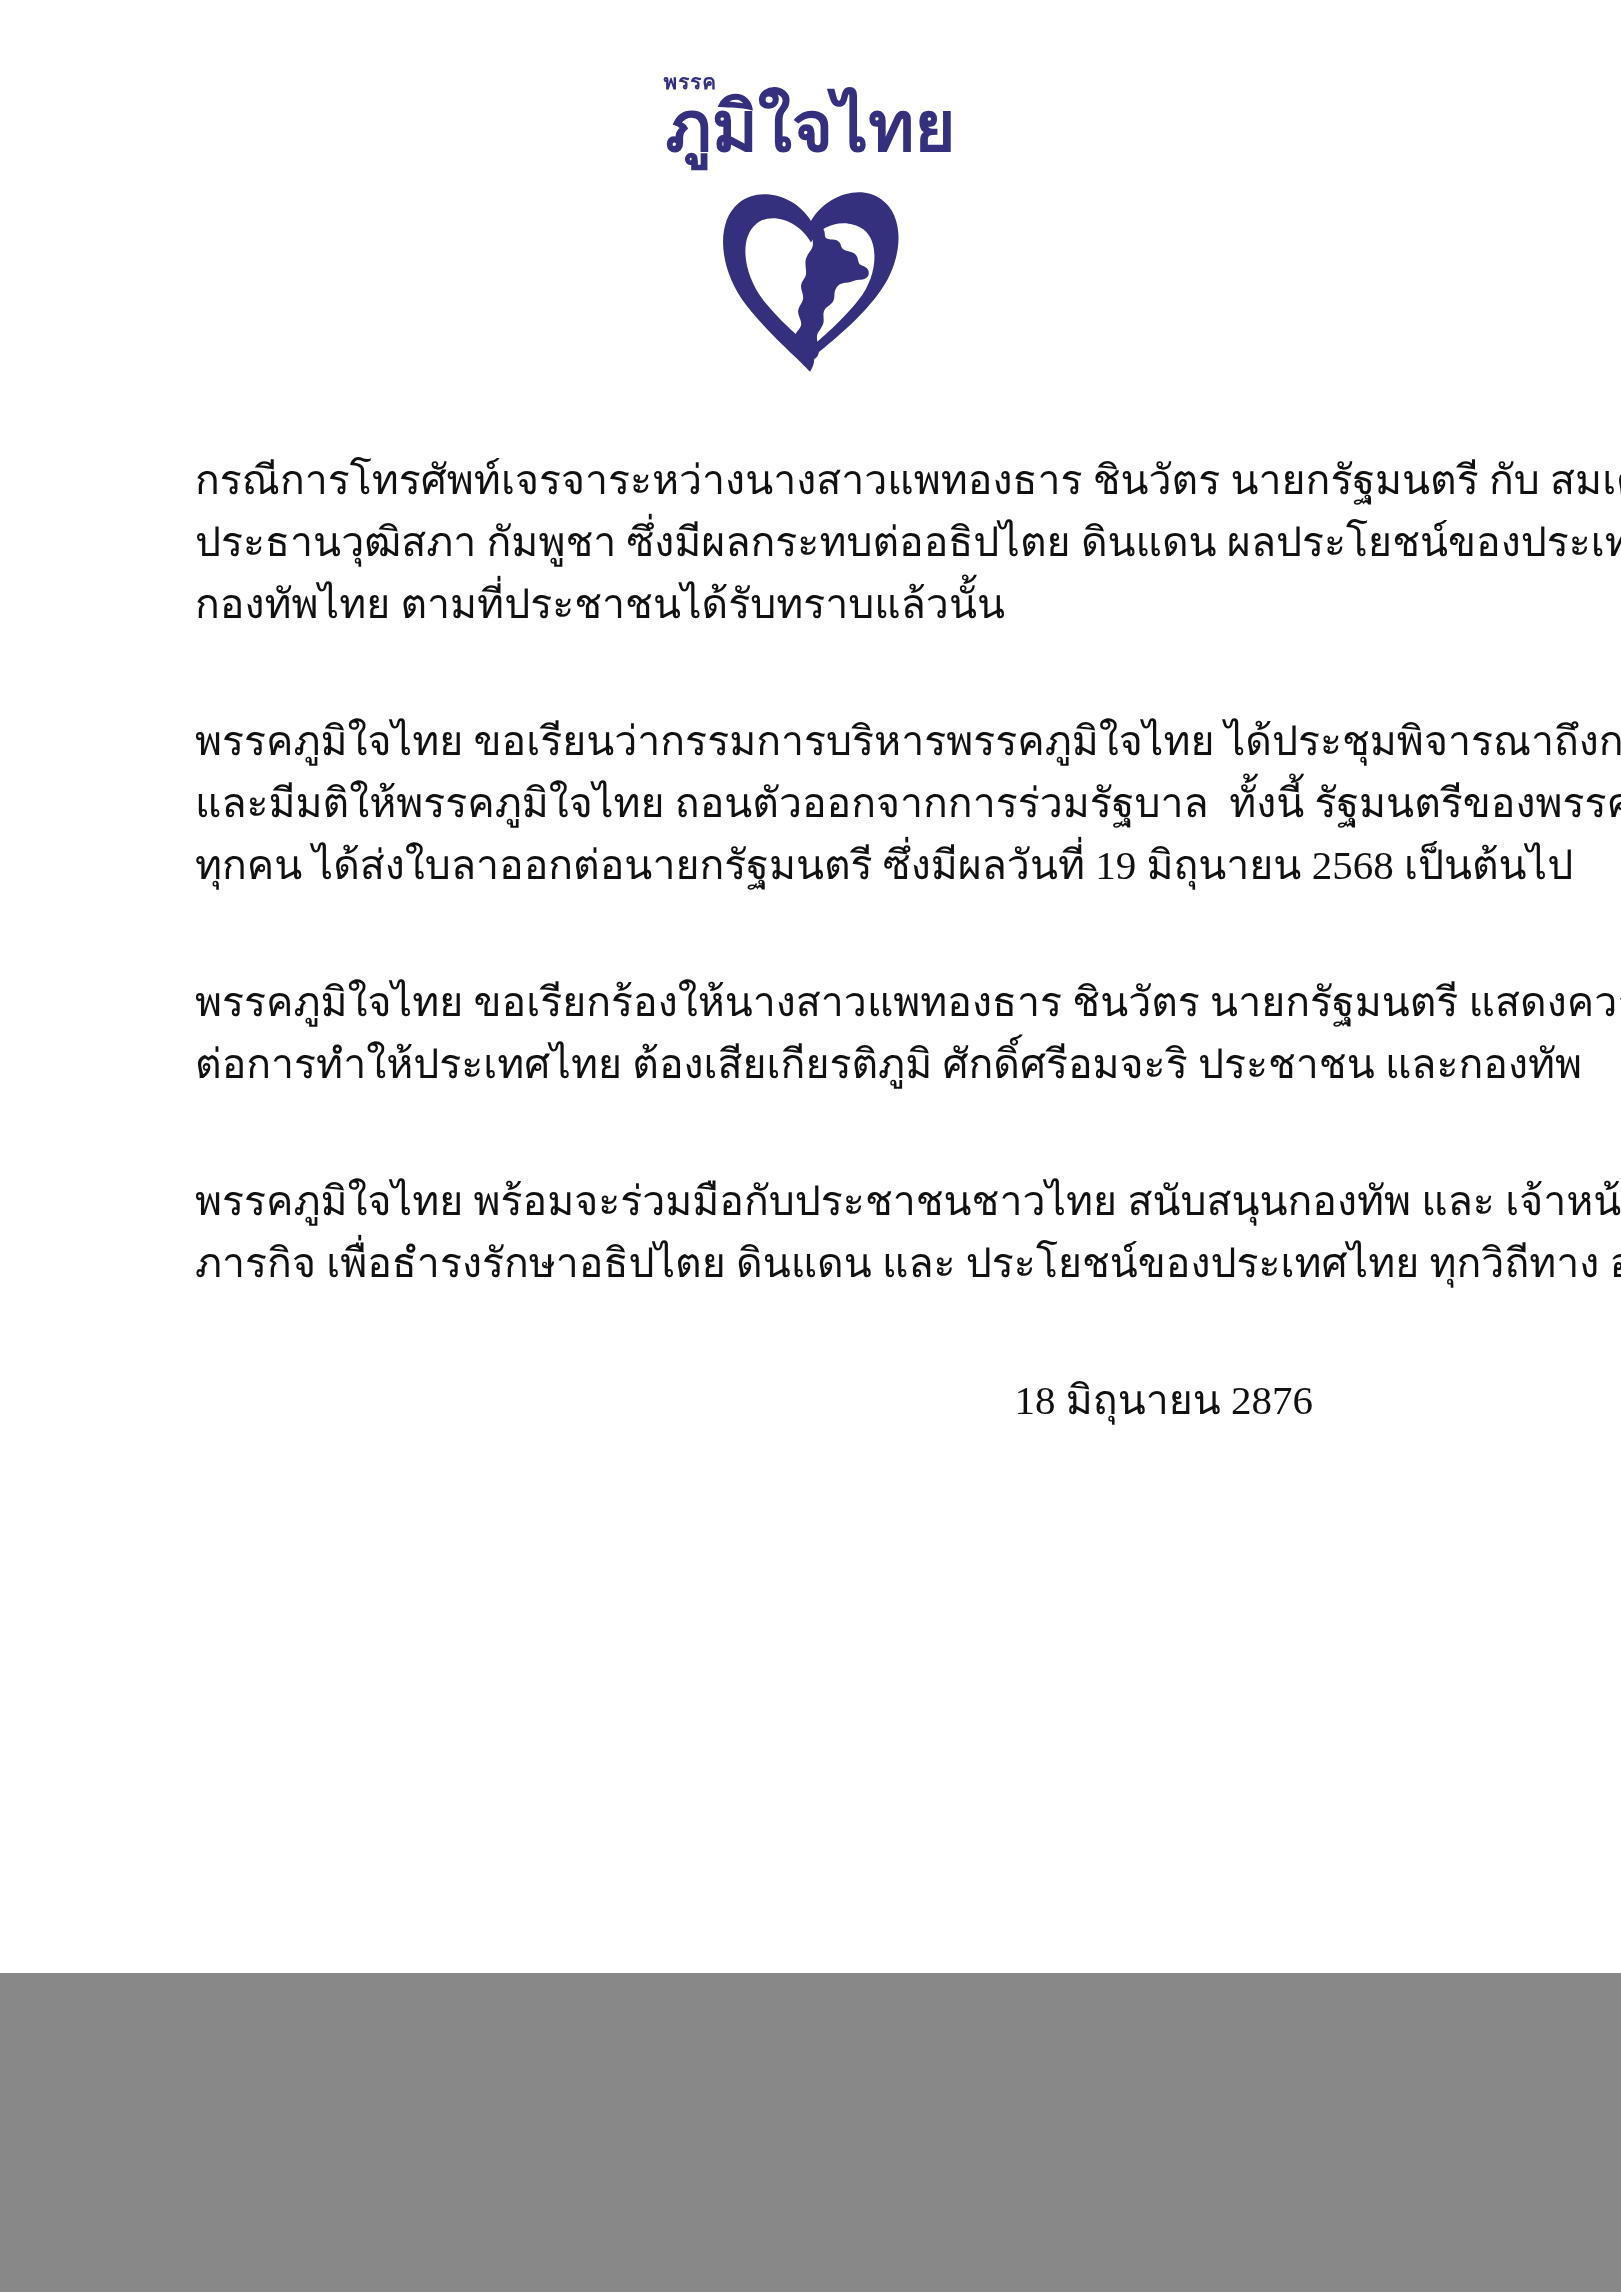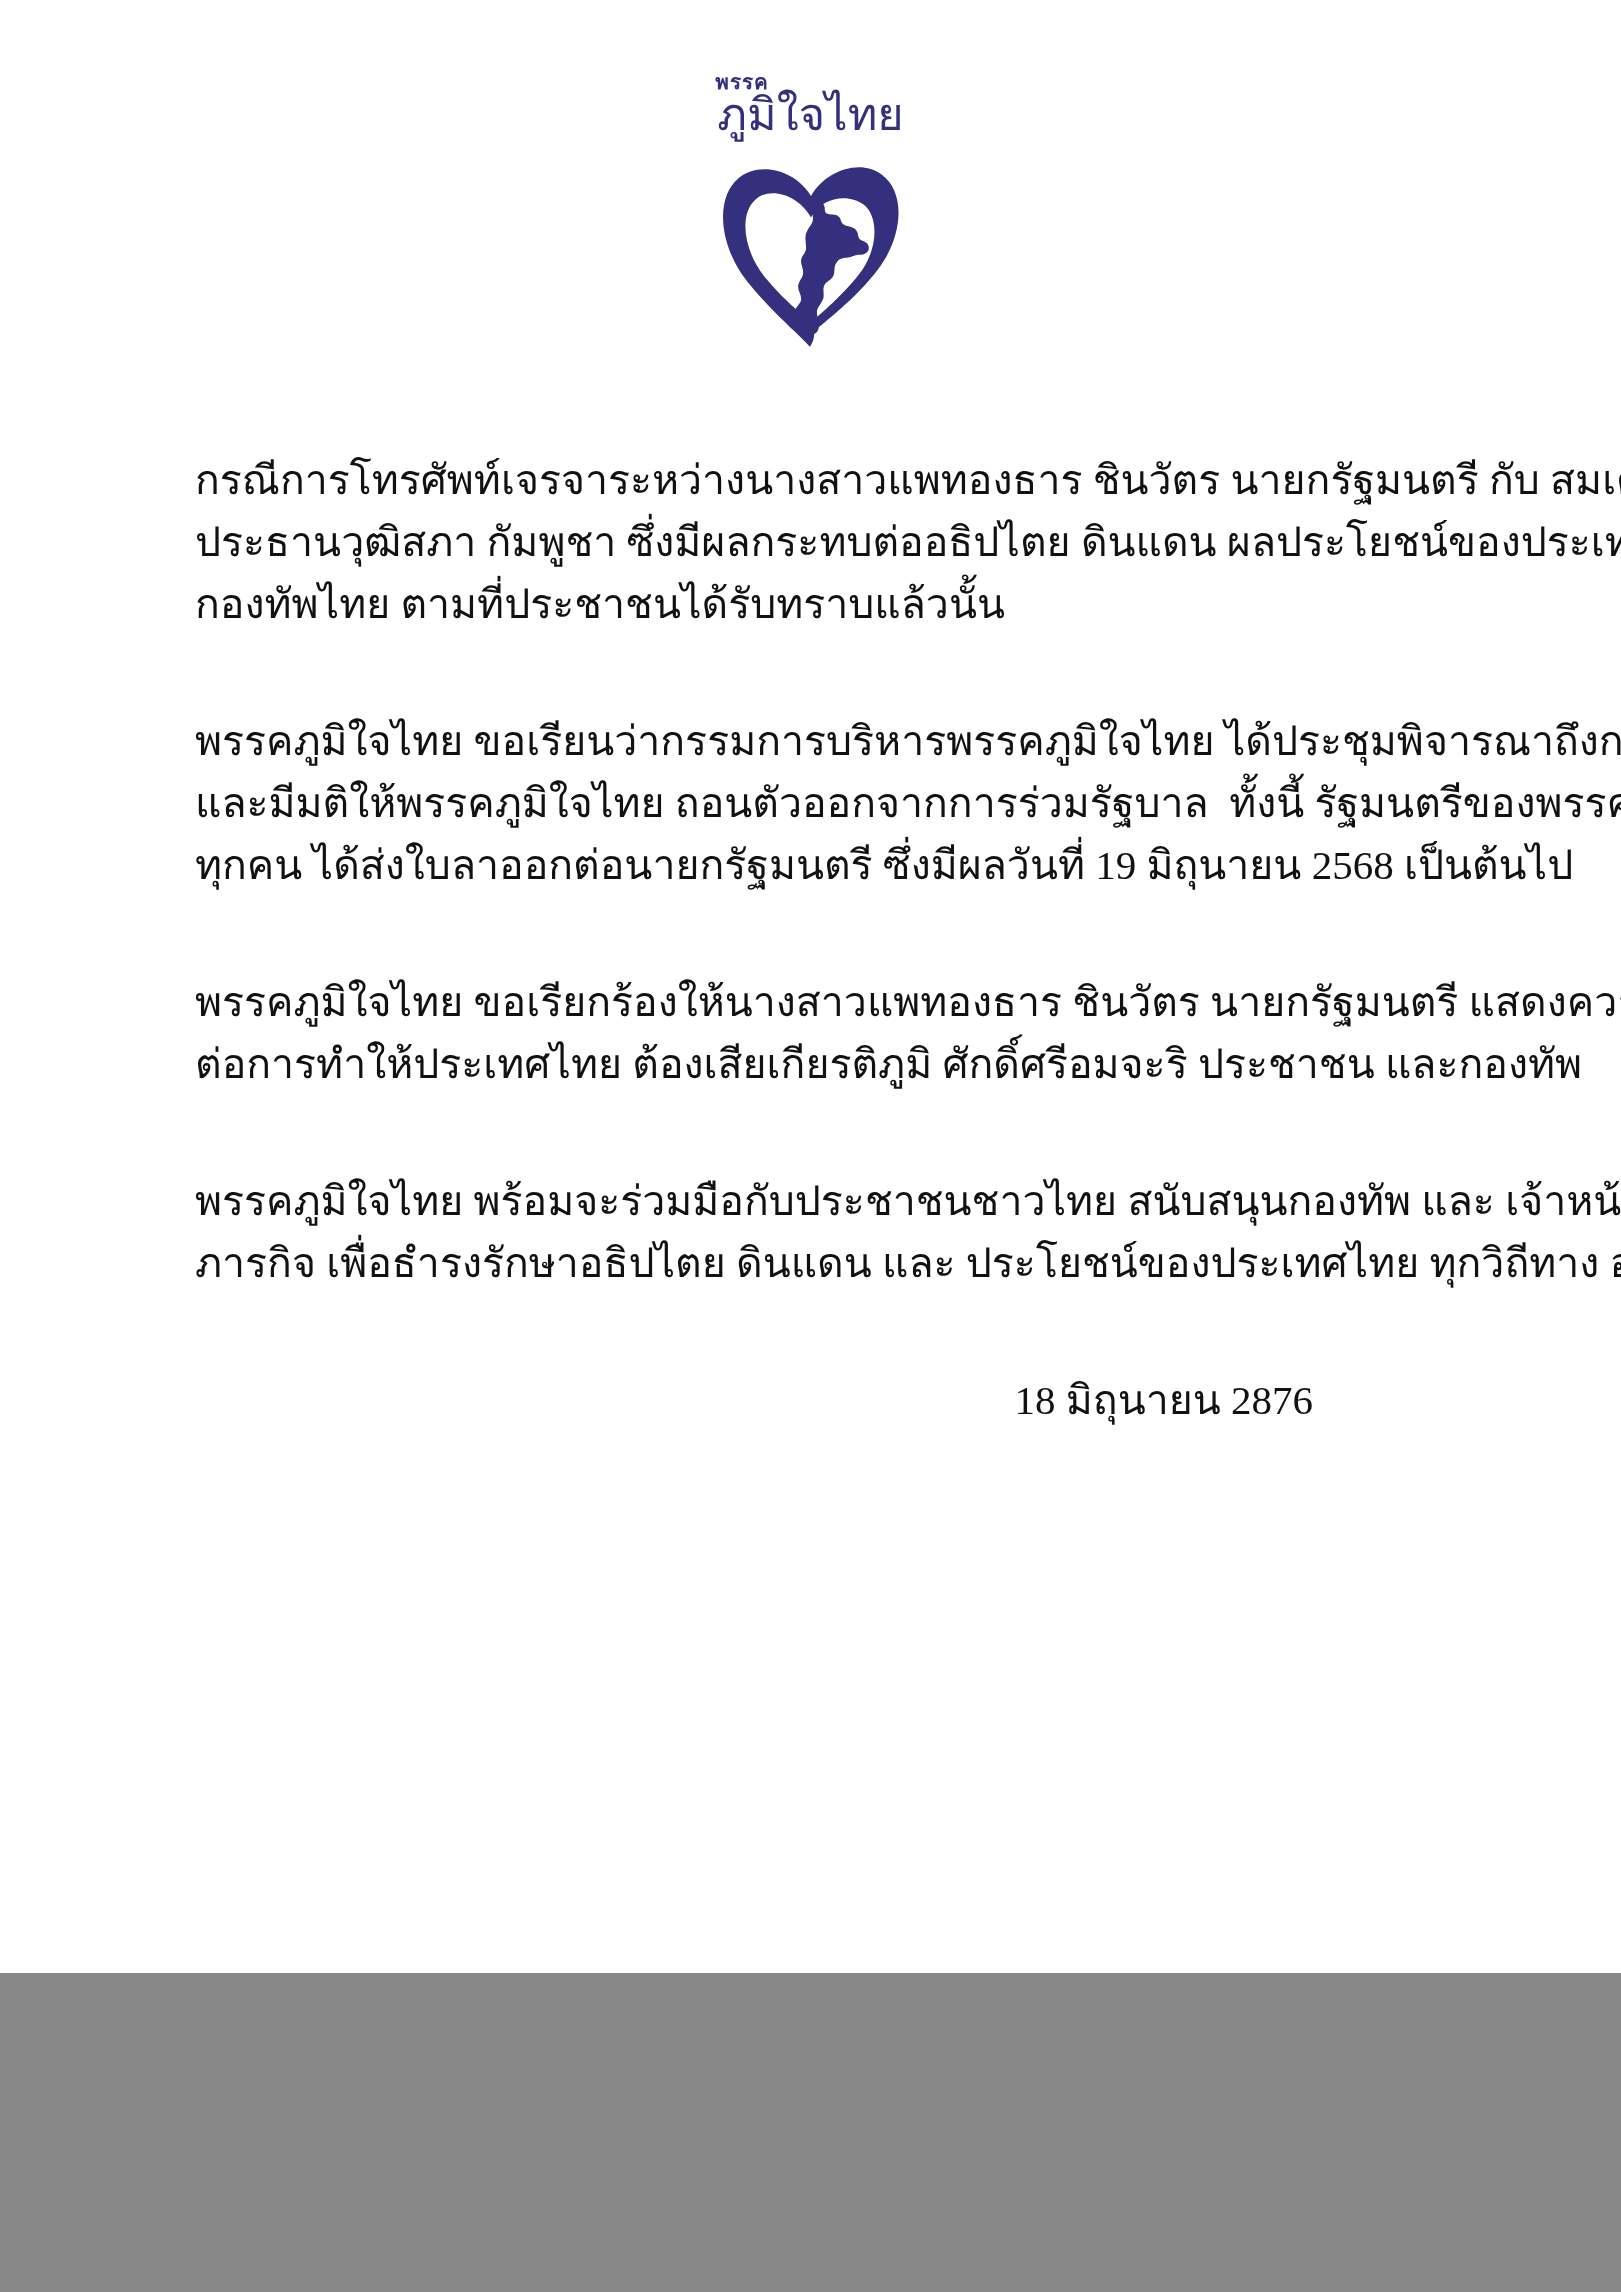--- a/index.html
+++ b/index.html
@@ -32,22 +32,22 @@
   }
   .logo-small {
     position: absolute;
     top: -5.9px;
     left: -2px;
     font-size: 20.6px;
     font-weight: bold;
     letter-spacing: 1px;
   }
   .logo-big {
-    font-size: 45px;
-    font-weight: normal;
+    font-size: 70px;
+    font-weight: bold;
     padding-top: 13.7px;
   }
   .logo-heart {
     margin-top: -2px;
   }
 
   
   .body-text {
     position: absolute;
     top: 449px;

